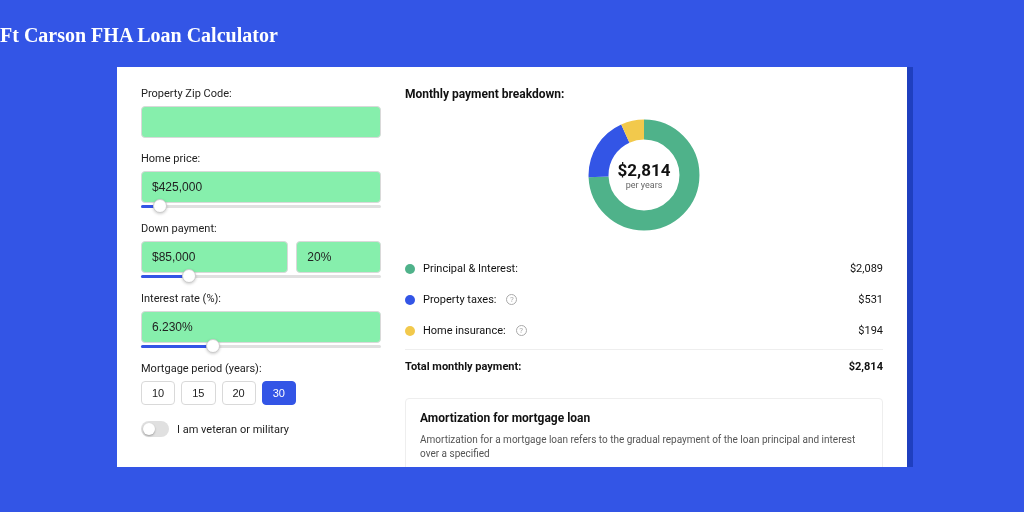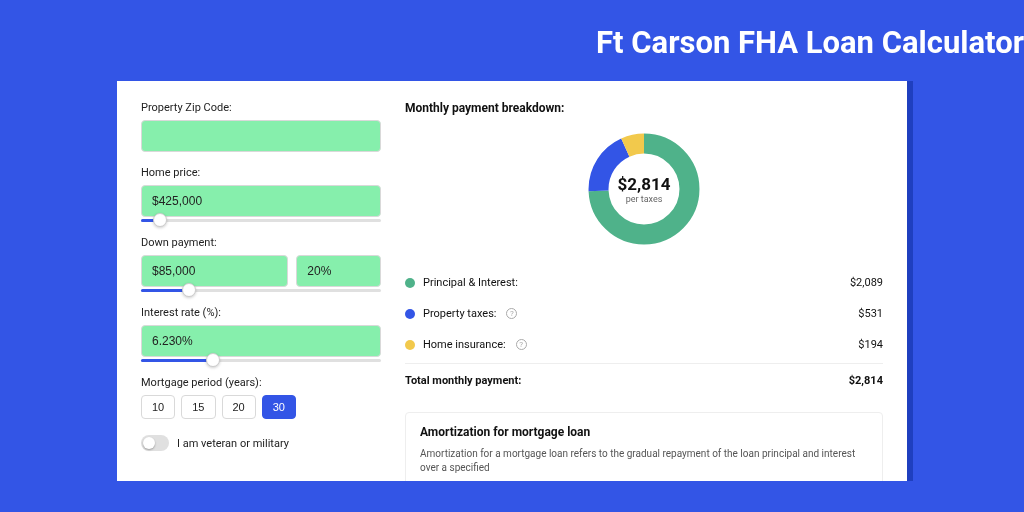--- a/index.html
+++ b/index.html
@@ -4,25 +4,26 @@
 <style>
   * { box-sizing: border-box; margin: 0; padding: 0; }
   body {
     font-family: -apple-system, BlinkMacSystemFont, "Segoe UI", Roboto, Arial, sans-serif;
     background: #3355e6;
     width: 1024px;
     height: 512px;
     overflow: hidden;
   }
   .page-title {
-    text-align: right;
+    text-align: left;
     color: #fff;
-    font-size: 31px;
+    font-size: 20px;
     font-weight: 700;
     padding: 24px 0 20px;
+    font-family: Liberation Serif, serif;
   }
   .card {
     background: #fff;
     margin: 0 auto;
     width: 790px;
     box-shadow: 6px 0 0 #1f3fbf;
     padding: 20px 24px 16px;
     display: flex;
     gap: 24px;
     height: 400px;
@@ -263,21 +264,21 @@
     <div class="donut-wrap">
       <div class="donut">
         <svg viewBox="0 0 42 42" id="donut-svg">
           <circle cx="21" cy="21" r="15.915" fill="#fff"></circle>
         <circle cx="21" cy="21" r="15.915" fill="transparent" stroke="#4fb28a" stroke-width="7" stroke-dasharray="74.234 25.763" stroke-dashoffset="0.000"></circle>
             <circle cx="21" cy="21" r="15.915" fill="transparent" stroke="#3355e6" stroke-width="7" stroke-dasharray="18.869 81.128" stroke-dashoffset="-74.234"></circle>
             <circle cx="21" cy="21" r="15.915" fill="transparent" stroke="#f2c94c" stroke-width="7" stroke-dasharray="6.894 93.103" stroke-dashoffset="-93.103"></circle>
           </svg>
         <div class="donut-center">
           <div class="donut-amount">$2,814</div>
-          <div class="donut-sub">per taxes</div>
+          <div class="donut-sub">per years</div>
         </div>
       </div>
     </div>
 
     <div id="line-items">
         <div class="line-item">
           <div class="line-left">
             <span class="dot dot-green"></span>
             <span>Principal &amp; Interest:</span>
           </div>

